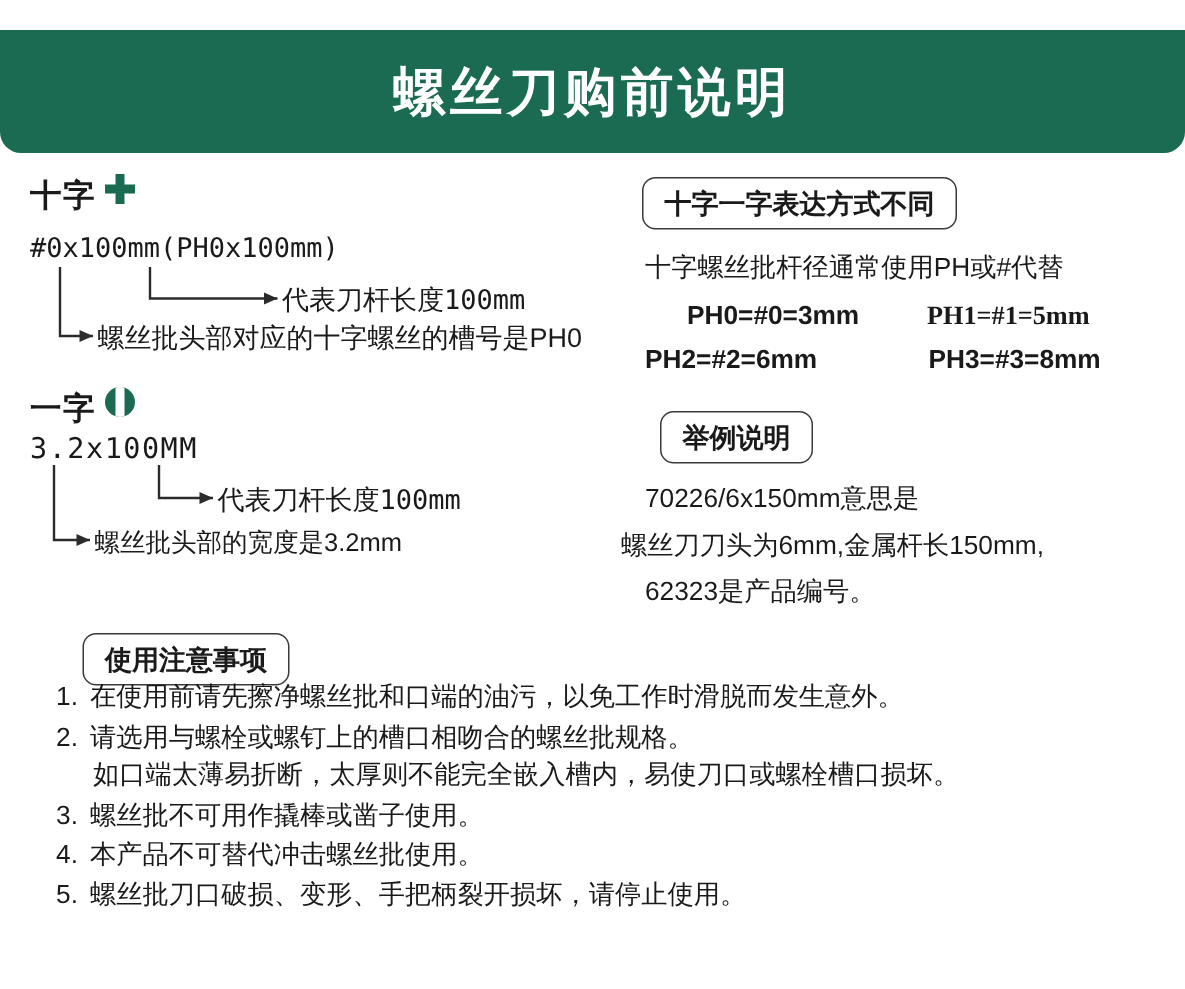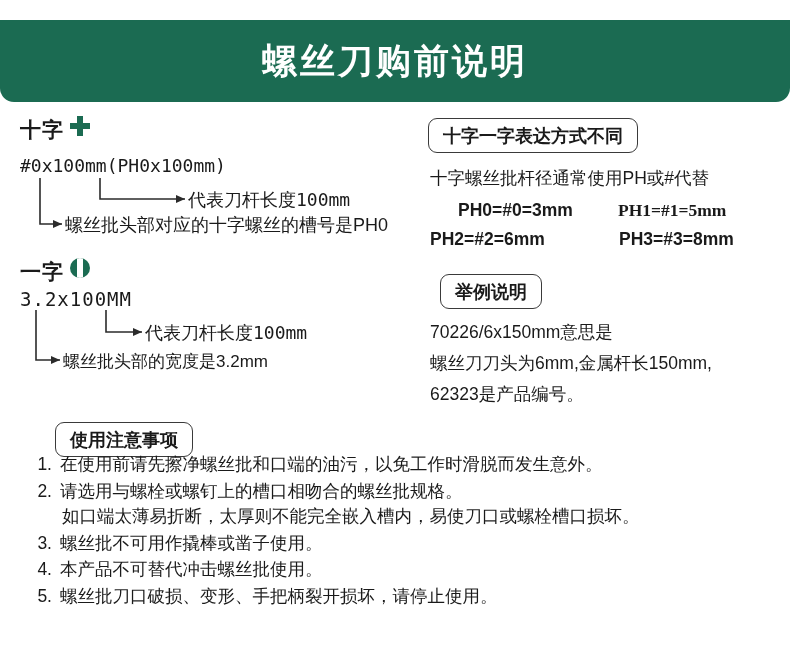--- a/index.html
+++ b/index.html
@@ -198,21 +198,21 @@
   <div class="rtext" style="left:430px; top:166px;">十字螺丝批杆径通常使用PH或#代替</div>
 
   <div class="rtext rtext-b" style="left:414px; top:200px;margin-left:44px;">PH0=#0=3mm</div>
   <div class="rtext rtext-b" style="left:618px; top:200px;font-family:Liberation Serif, serif;">PH1=#1=5mm</div>
   <div class="rtext rtext-b" style="left:430px; top:229px;">PH2=#2=6mm</div>
   <div class="rtext rtext-b" style="left:619px; top:229px;">PH3=#3=8mm</div>
 
   <div class="pill" style="left:440px; top:274px;">举例说明</div>
 
   <div class="rtext" style="left:430px; top:320px;">70226/6x150mm意思是</div>
-  <div class="rtext" style="left:430px; top:351px;">螺丝刀刀头为6mm,金属杆长150mm,</div>
+  <div class="rtext" style="left:414px; top:351px;">螺丝刀刀头为6mm,金属杆长150mm,</div>
   <div class="rtext" style="left:430px; top:382px;">62323是产品编号。</div>
 
   <div class="pill" style="left:55px; top:422px;">使用注意事项</div>
 
   <div class="list">
     <div class="li">
       <div class="li-num">1.</div>
       <div class="li-body">
         <div>在使用前请先擦净螺丝批和口端的油污，以免工作时滑脱而发生意外。</div>
       </div>

